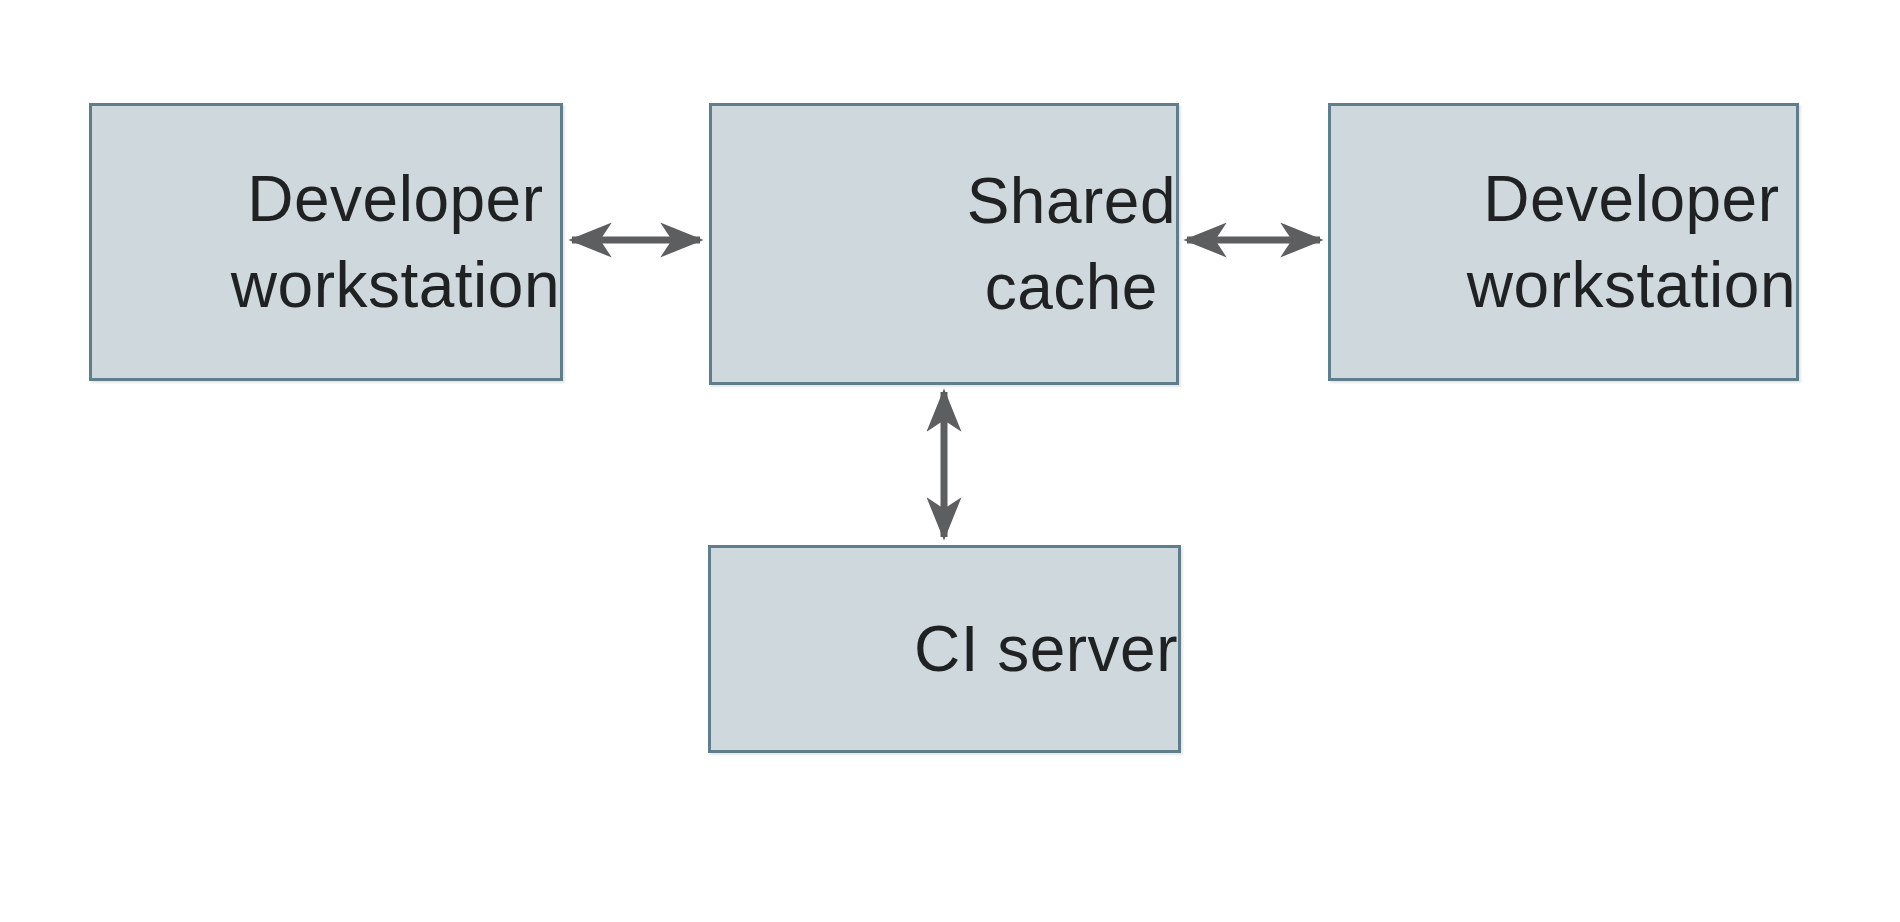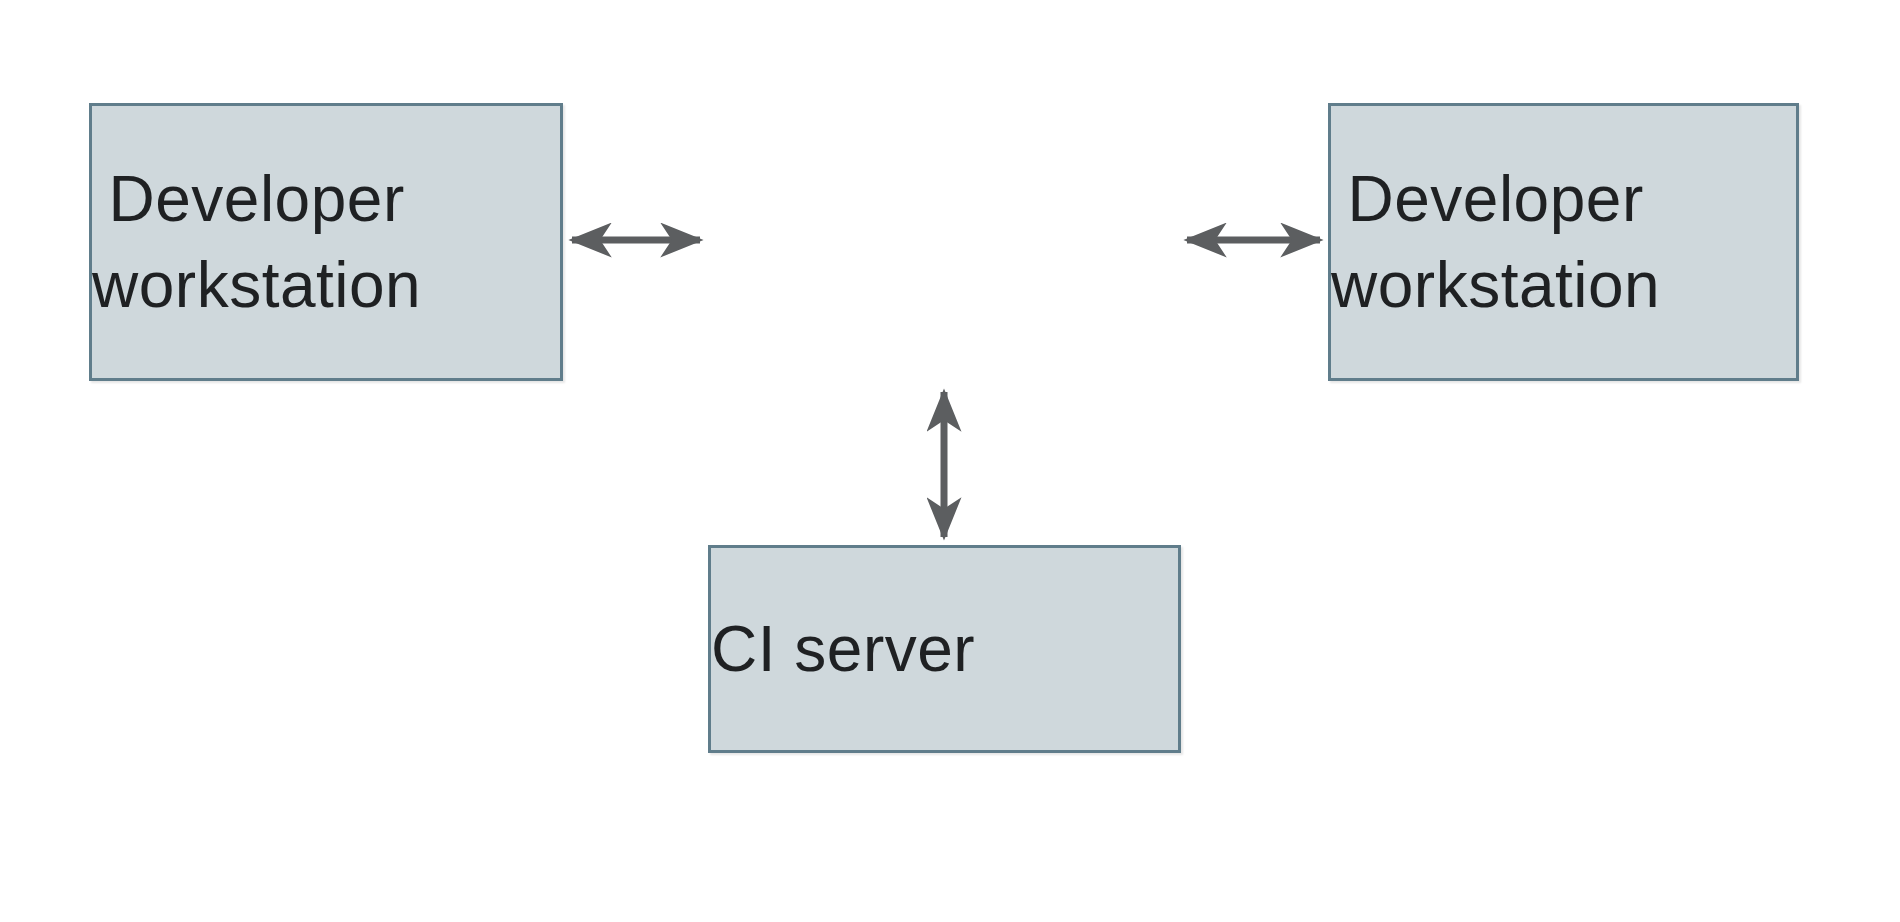--- a/index.html
+++ b/index.html
@@ -28,21 +28,21 @@
     stroke-width: 7;
   }
   .node {
     position: absolute;
     box-sizing: border-box;
     background: var(--node-fill, #cfd8dc);
     border: 3px solid var(--node-border, #607d8b);
     box-shadow: 2px 2px 2px rgba(0, 0, 0, 0.10);
     display: flex;
     align-items: center;
-    justify-content: flex-start;
+    justify-content: flex-end;
   }
   .node-label {
     white-space: pre-line;
     text-align: center;
     font-size: 64px;
     line-height: 86px;
     color: var(--text, #1f2123);
     letter-spacing: 0.5px;
   }
   .node-dev-left   { left: 89px;   top: 103px; width: 474px; height: 278px; }
@@ -64,20 +64,24 @@
     <line class="edge" x1="572" y1="240" x2="700" y2="240" marker-start="url(#arrowhead)" marker-end="url(#arrowhead)"></line>
     <line class="edge" x1="1187" y1="240" x2="1320" y2="240" marker-start="url(#arrowhead)" marker-end="url(#arrowhead)"></line>
     <line class="edge" x1="944" y1="392" x2="944" y2="537" marker-start="url(#arrowhead)" marker-end="url(#arrowhead)"></line>
   </svg>
 
   <div class="node node-dev-left">
     <span class="node-label">Developer
 workstation</span>
   </div>
 
+  <div class="node node-cache">
+    <span class="node-label">Shared
+cache</span>
+  </div>
 
   <div class="node node-dev-right">
     <span class="node-label">Developer
 workstation</span>
   </div>
 
   <div class="node node-ci">
     <span class="node-label">CI server</span>
   </div>
 

